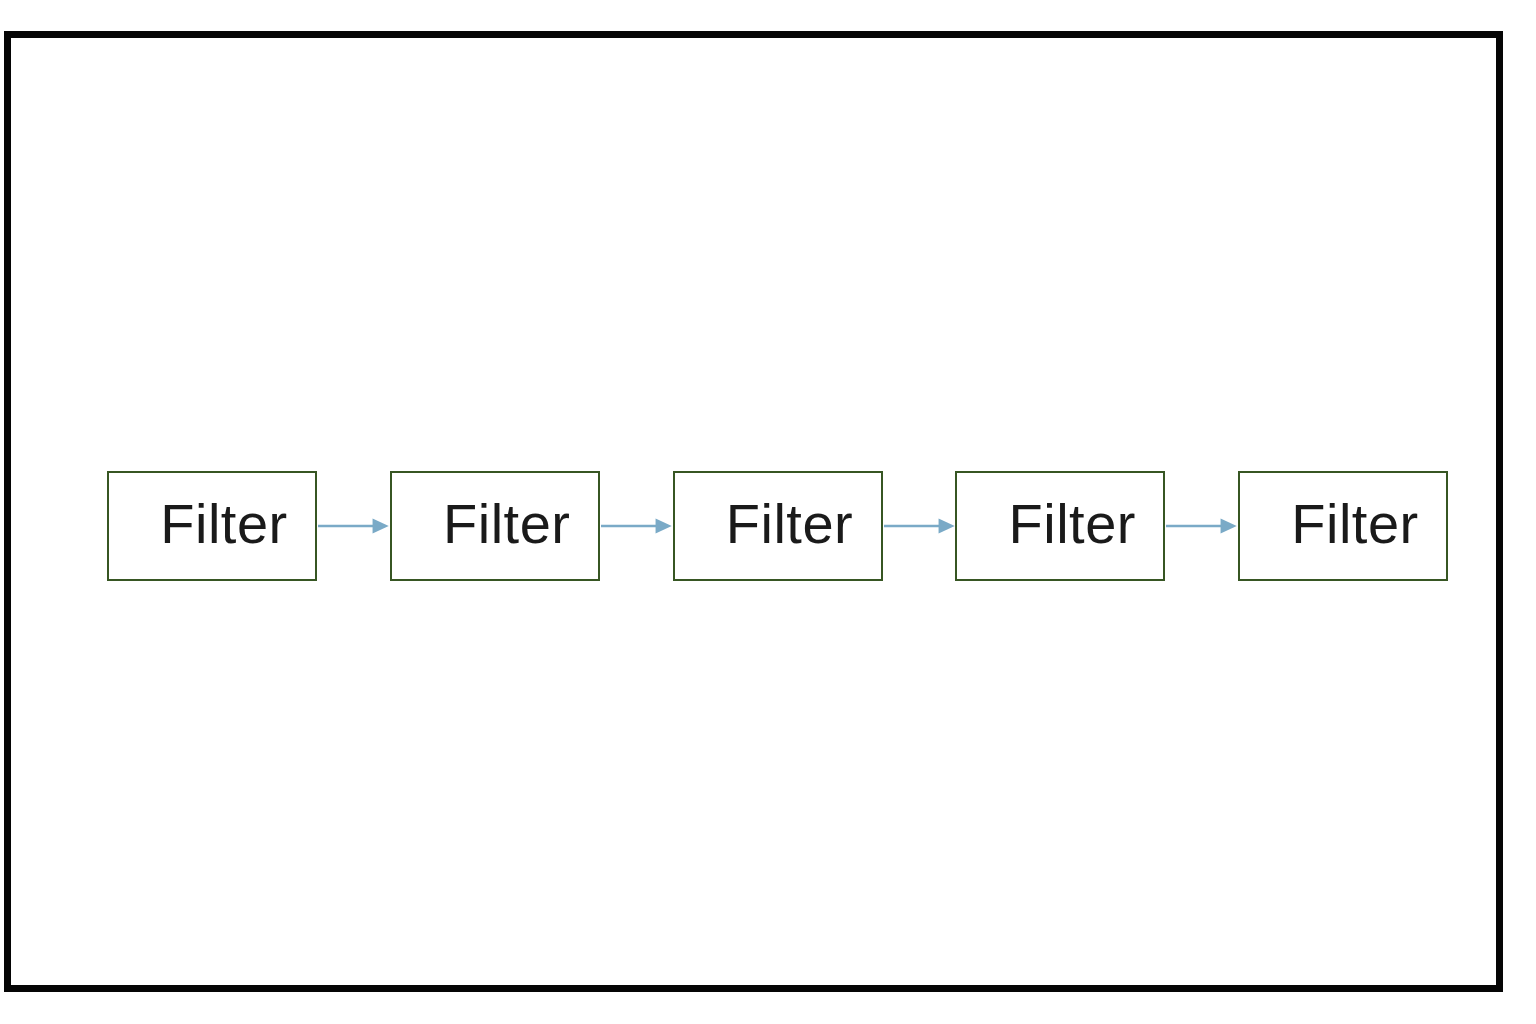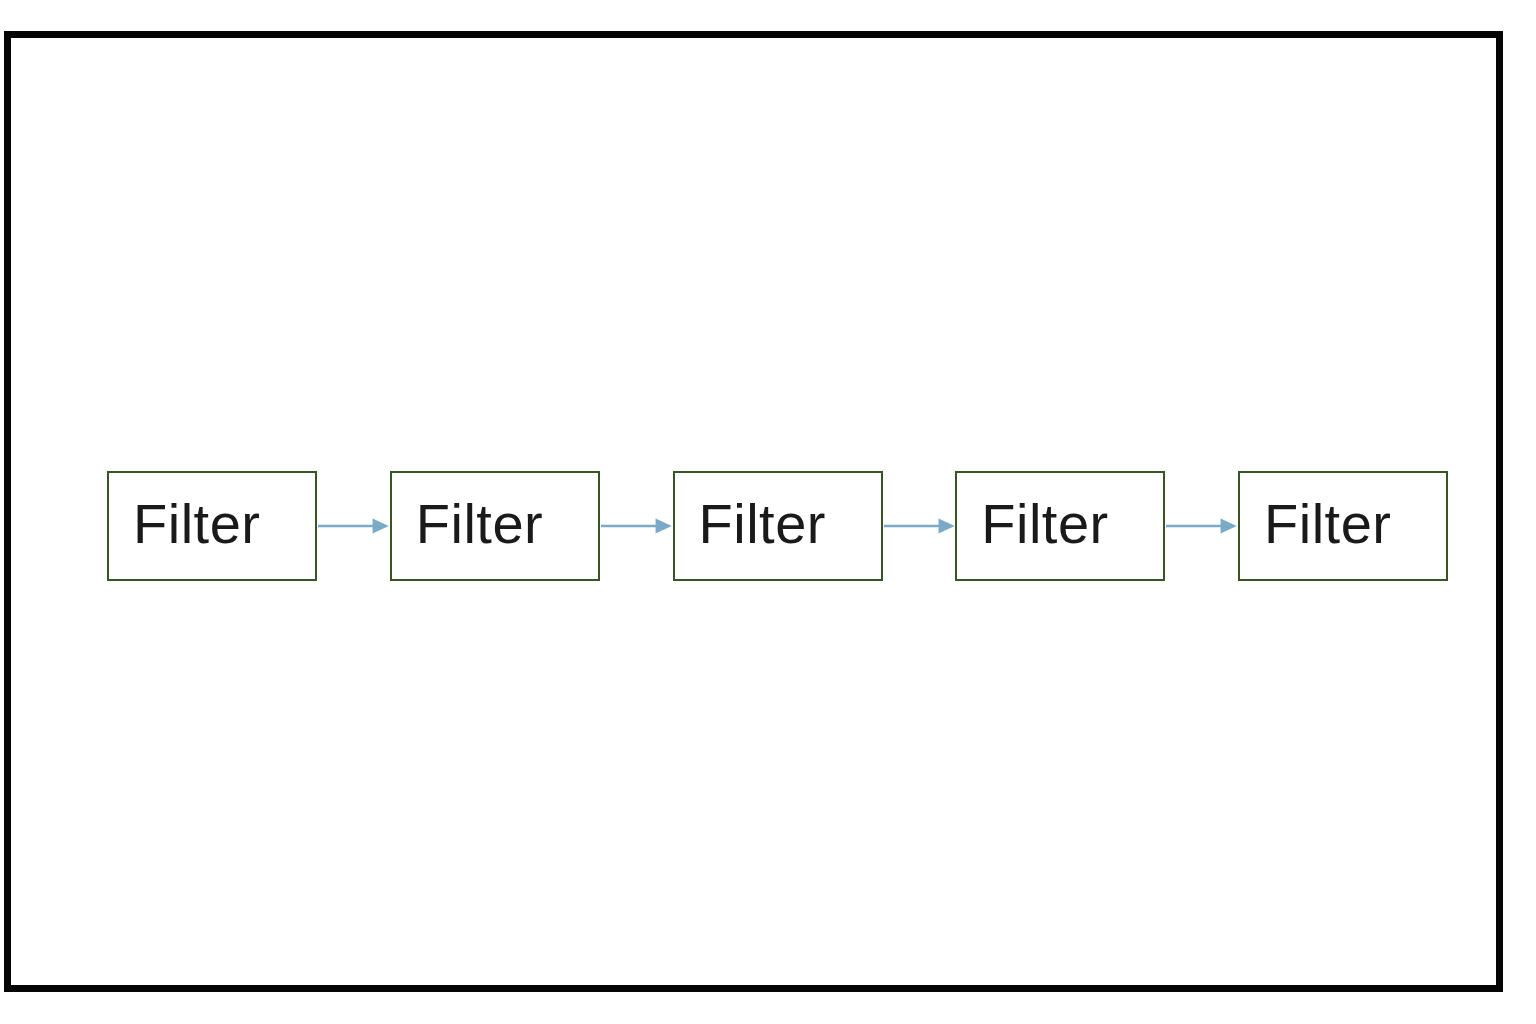--- a/index.html
+++ b/index.html
@@ -40,20 +40,21 @@
     justify-content: space-between;
   }
   .node {
     box-sizing: border-box;
     width: 210px;
     height: 110px;
     background: var(--box-fill, #ffffff);
     border: 2px solid var(--box-border, #375623);
     display: flex;
     align-items: center;
+    justify-content: center;
     flex: 0 0 auto;
     padding-left: 24px;
   }
   .node .label {
     font-size: 56px;
     line-height: 1;
     color: var(--text-color, #1a1a1a);
     letter-spacing: 0.5px;
     white-space: nowrap;
     padding-bottom: 4px;

